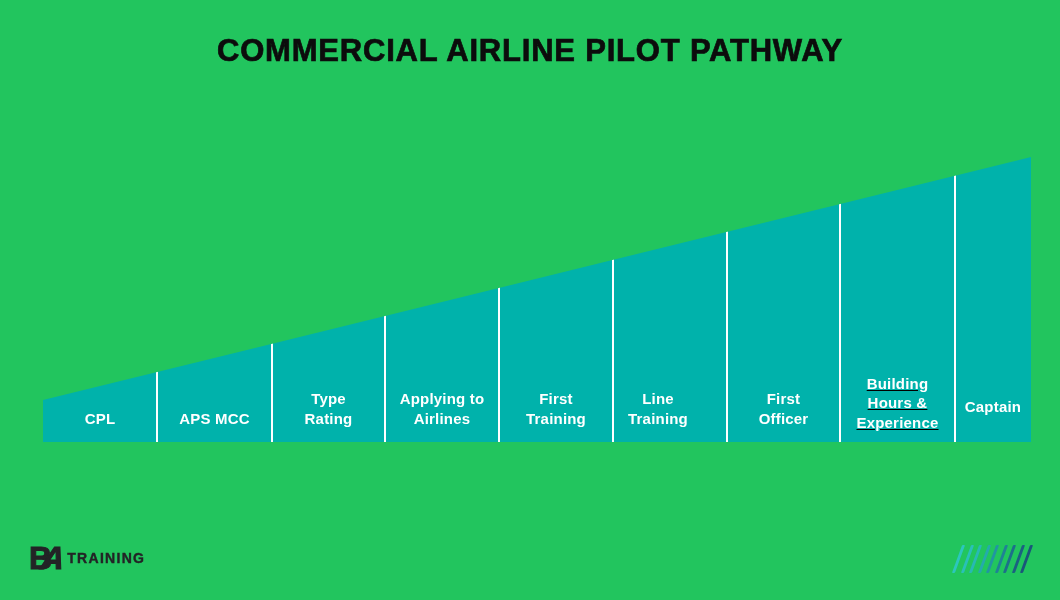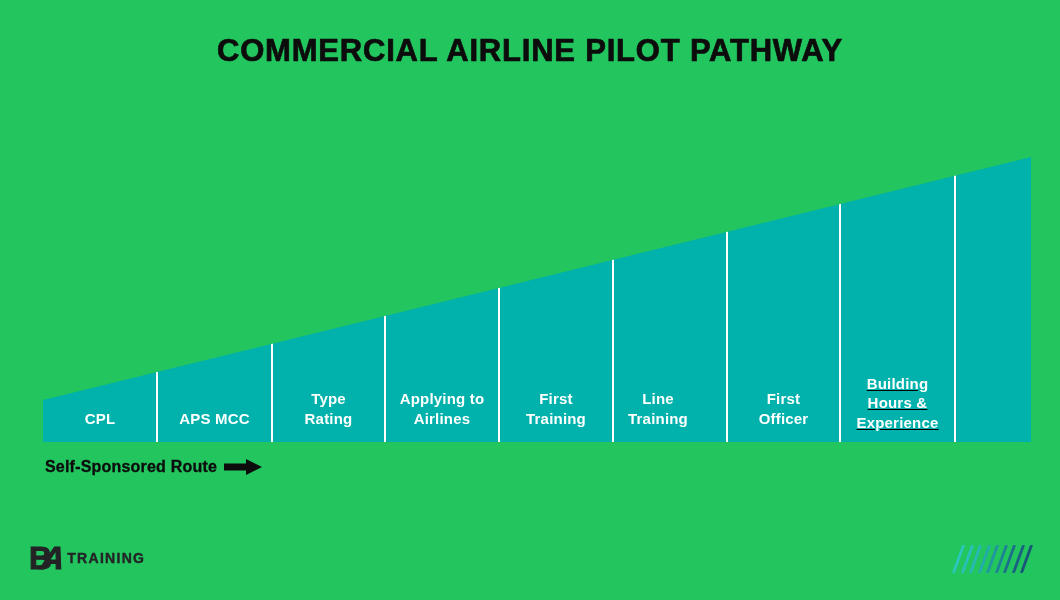--- a/index.html
+++ b/index.html
@@ -86,31 +86,26 @@
         <span class="segment-label">First
 Officer</span>
       </div>
       <div class="divider" style="left: 683px; background: rgb(255, 255, 255);"></div>
       <div class="segment seg-7" style="left: 797px; width: 115px; text-decoration: underline;">
         <span class="segment-label">Building
 Hours &amp;
 Experience</span>
       </div>
       <div class="divider" style="left: 796px; background: rgb(255, 255, 255);"></div>
+      <div class="segment seg-8" style="left: 912px; width: 76px;">
+        <span class="segment-label">Captain</span>
+      </div>
       <div class="divider" style="left: 911px; background: rgb(255, 255, 255);"></div>
     </div>
 
-  <div class="route">
-    <span class="route-label">Self-Sponsored Route</span>
-    <span class="arrow">
-      <svg width="38" height="16" viewBox="0 0 38 16" xmlns="http://www.w3.org/2000/svg">
-        <path d="M0 4.5 H22 V0 L38 8 L22 16 V11.5 H0 Z" fill="#0c0c0c"></path>
-      </svg>
-    </span>
-  </div>
 
   <div class="logo">
     <span class="logo-b">B</span>
     <span class="logo-a">A</span>
     <span class="logo-word">TRAINING</span>
   </div>
 
   <div class="stripes">
       <span class="stripe" style="background: rgb(44, 198, 189);"></span>
       <span class="stripe" style="background: rgb(41, 192, 184);"></span>

